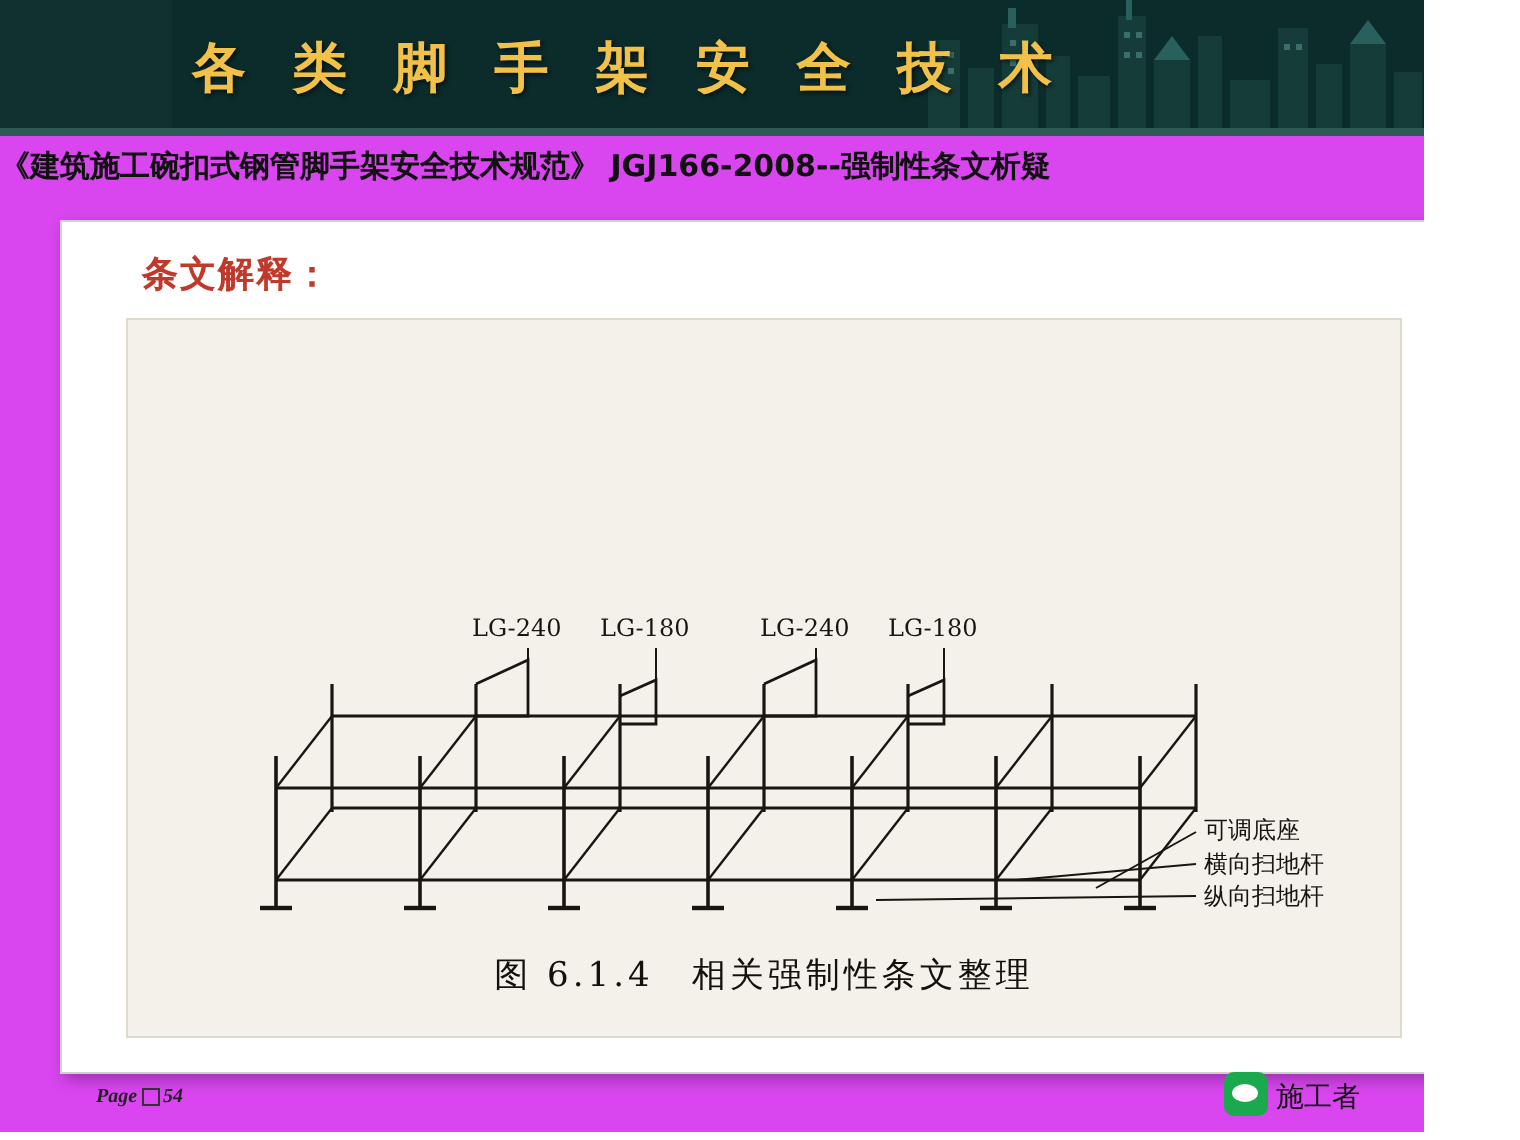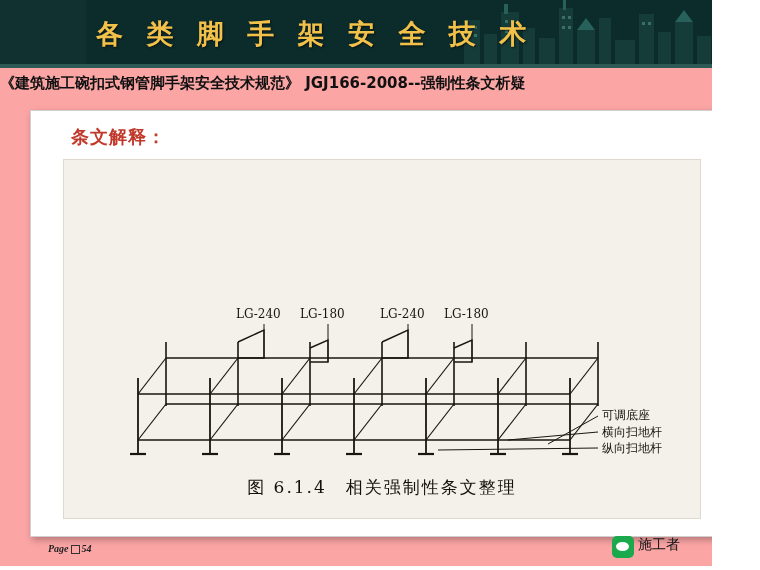--- a/index.html
+++ b/index.html
@@ -10,21 +10,21 @@
     width: 760px;
     height: 570px;
     overflow: hidden;
     font-family: "Liberation Sans", sans-serif;
     background: #ffffff;
   }
   .slide {
     position: relative;
     width: 712px;
     height: 570px;
-    background: #fca5a5;
+    background: #d946ef;
     overflow: hidden;
   }
 
   
   .header {
     position: absolute;
     left: 0; top: 0;
     width: 760px;
     height: 68px;
     background: #0c2b2b;
@@ -177,21 +177,21 @@
     height: 7px;
     border: 1px solid #333;
     margin: 0 2px;
     vertical-align: middle;
   }
   .wechat {
     position: absolute;
     right: 32px;
     top: 536px;
     display: flex;
-    align-items: flex-start;
+    align-items: flex-end;
     gap: 4px;
   }
   .wechat-badge {
     width: 22px;
     height: 22px;
     border-radius: 5px;
     background: #1aa94c;
     position: relative;
   }
   .wechat-badge::after {

